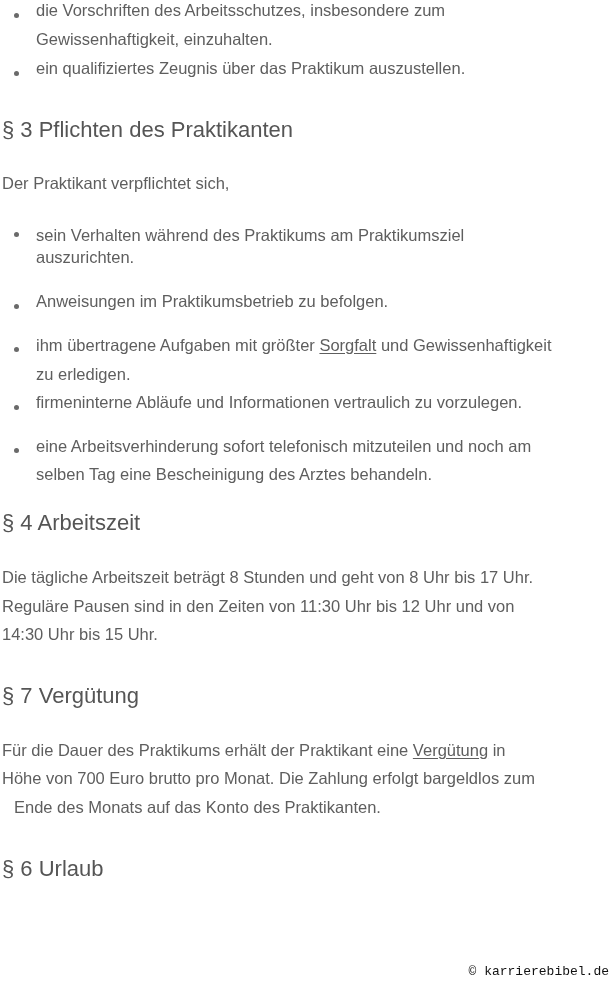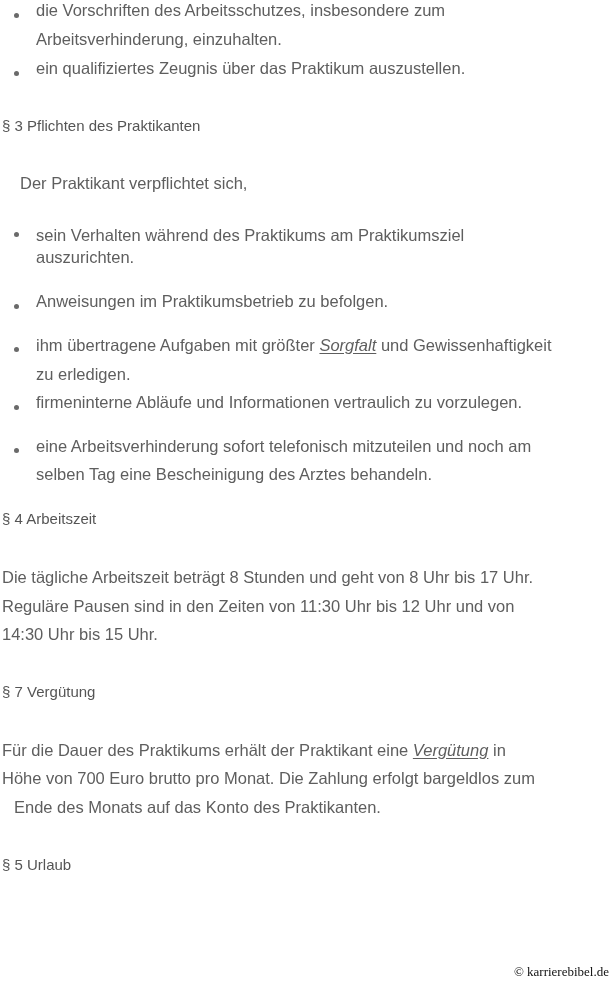--- a/index.html
+++ b/index.html
@@ -1,34 +1,34 @@
 <!DOCTYPE html>
 <html><head>
 <meta charset="utf-8">
 <style>
   html, body { margin: 0; padding: 0; background: #ffffff; }
   body { width: 613px; height: 984px; position: relative; overflow: hidden;
          font-family: "Liberation Sans", sans-serif; color: #5e5e5e; font-size: 16.5px; }
   .abs { position: absolute; white-space: nowrap; }
   .bullet { position: absolute; left: 14px; width: 5px; height: 5px; border-radius: 50%; background: #6a6a6a; }
-  .ul { text-decoration: underline; text-underline-offset: 2px; font-style: italic; }
-  .h { font-size: 15px; color: #555; }
-  .footer { position: absolute; right: 4px; top: 964px; font-family: Liberation Serif, serif; font-size: 13px; color: #111; }
+  .ul { text-decoration: underline; text-underline-offset: 2px; }
+  .h { font-size: 22px; color: #555; }
+  .footer { position: absolute; right: 4px; top: 964px; font-family: Liberation Mono, monospace; font-size: 13px; color: #111; }
 </style>
 </head>
 <body>
 
 <span class="bullet" style="top:13px"></span>
 <span class="abs" style="left:36px;top:1px">die Vorschriften des Arbeitsschutzes, insbesondere zum</span>
-<span class="abs" style="left:36px;top:30px">Arbeitsverhinderung, einzuhalten.</span>
+<span class="abs" style="left:36px;top:30px">Gewissenhaftigkeit, einzuhalten.</span>
 <span class="bullet" style="top:71px"></span>
 <span class="abs" style="left:36px;top:59px">ein qualifiziertes Zeugnis über das Praktikum auszustellen.</span>
 
 <span class="abs h" style="left:2px;top:117px">§ 3 Pflichten des Praktikanten</span>
-<span class="abs" style="left:20px;top:174px">Der Praktikant verpflichtet sich,</span>
+<span class="abs" style="left:2px;top:174px">Der Praktikant verpflichtet sich,</span>
 
 <span class="bullet" style="top:232px"></span>
 <span class="abs" style="left:36px;top:226px">sein Verhalten während des Praktikums am Praktikumsziel</span>
 <span class="abs" style="left:36px;top:248px">auszurichten.</span>
 
 <span class="bullet" style="top:304px"></span>
 <span class="abs" style="left:36px;top:292px">Anweisungen im Praktikumsbetrieb zu befolgen.</span>
 
 <span class="bullet" style="top:347px"></span>
 <span class="abs" style="left:36px;top:336px"><span>ihm übertragene Aufgaben mit größter </span><a class="ul" style="color:inherit">Sorgfalt</a><span> und Gewissenhaftigkeit</span></span>
@@ -44,15 +44,15 @@
 <span class="abs h" style="left:2px;top:510px">§ 4 Arbeitszeit</span>
 <span class="abs" style="left:2px;top:568px">Die tägliche Arbeitszeit beträgt 8 Stunden und geht von 8 Uhr bis 17 Uhr.</span>
 <span class="abs" style="left:2px;top:597px">Reguläre Pausen sind in den Zeiten von 11:30 Uhr bis 12 Uhr und von</span>
 <span class="abs" style="left:2px;top:625px">14:30 Uhr bis 15 Uhr.</span>
 
 <span class="abs h" style="left:2px;top:683px">§ 7 Vergütung</span>
 <span class="abs" style="left:2px;top:741px"><span>Für die Dauer des Praktikums erhält der Praktikant eine </span><a class="ul" style="color:inherit">Vergütung</a><span> in</span></span>
 <span class="abs" style="left:2px;top:769px">Höhe von 700 Euro brutto pro Monat. Die Zahlung erfolgt bargeldlos zum</span>
 <span class="abs" style="left:14px;top:798px">Ende des Monats auf das Konto des Praktikanten.</span>
 
-<span class="abs h" style="left:2px;top:856px">§ 5 Urlaub</span>
+<span class="abs h" style="left:2px;top:856px">§ 6 Urlaub</span>
 
 <div class="footer">© karrierebibel.de</div>
 
 </body></html>

